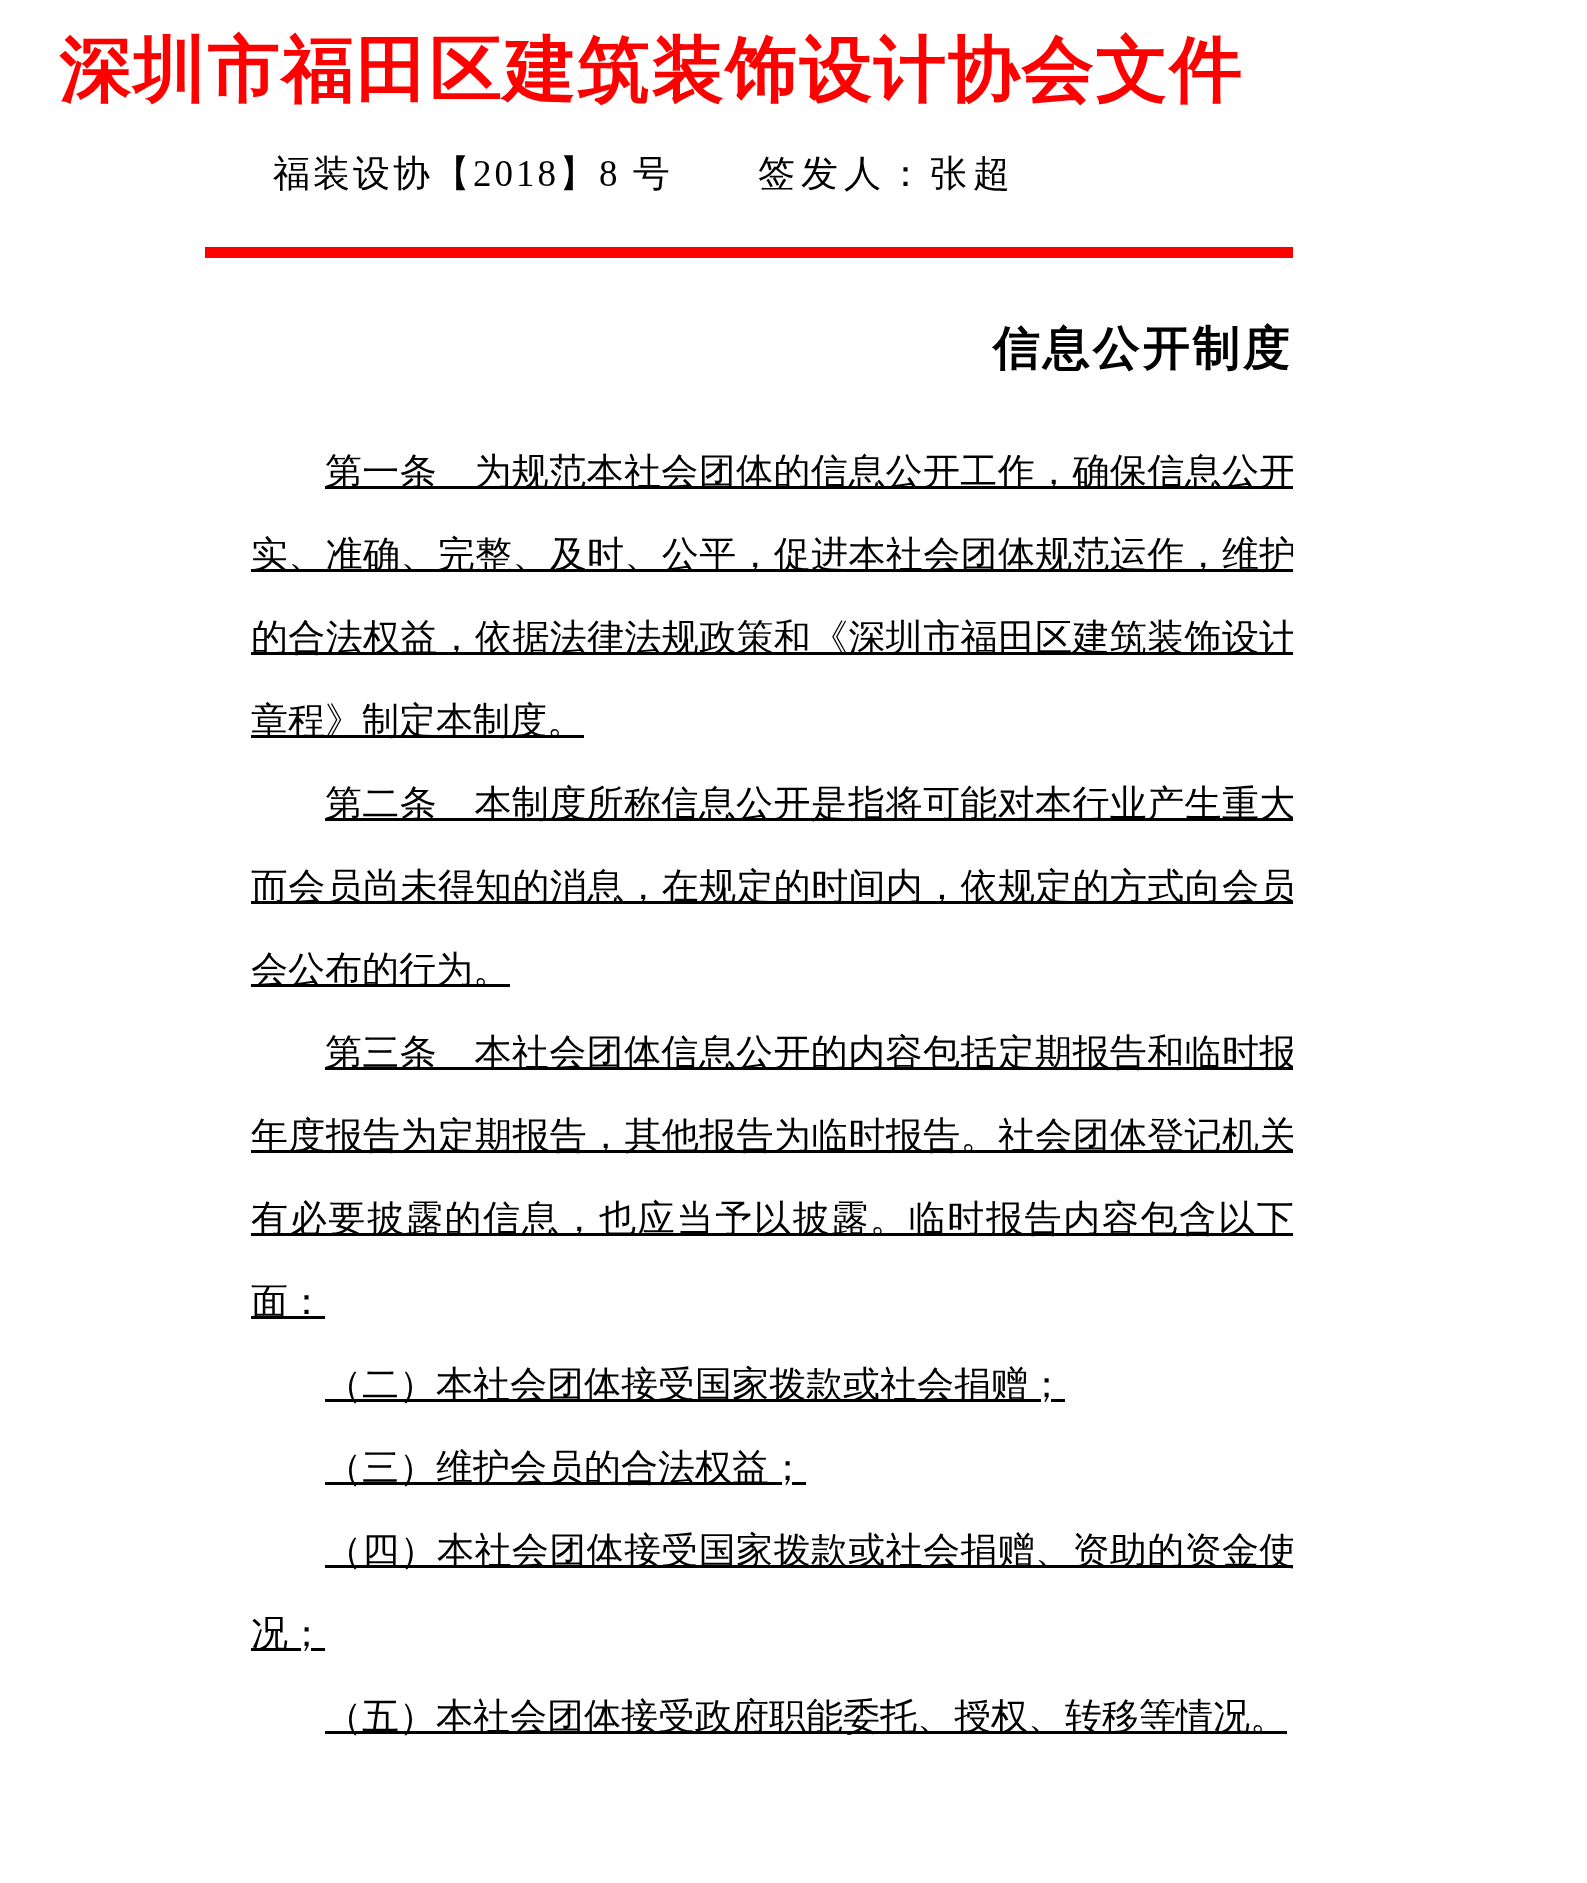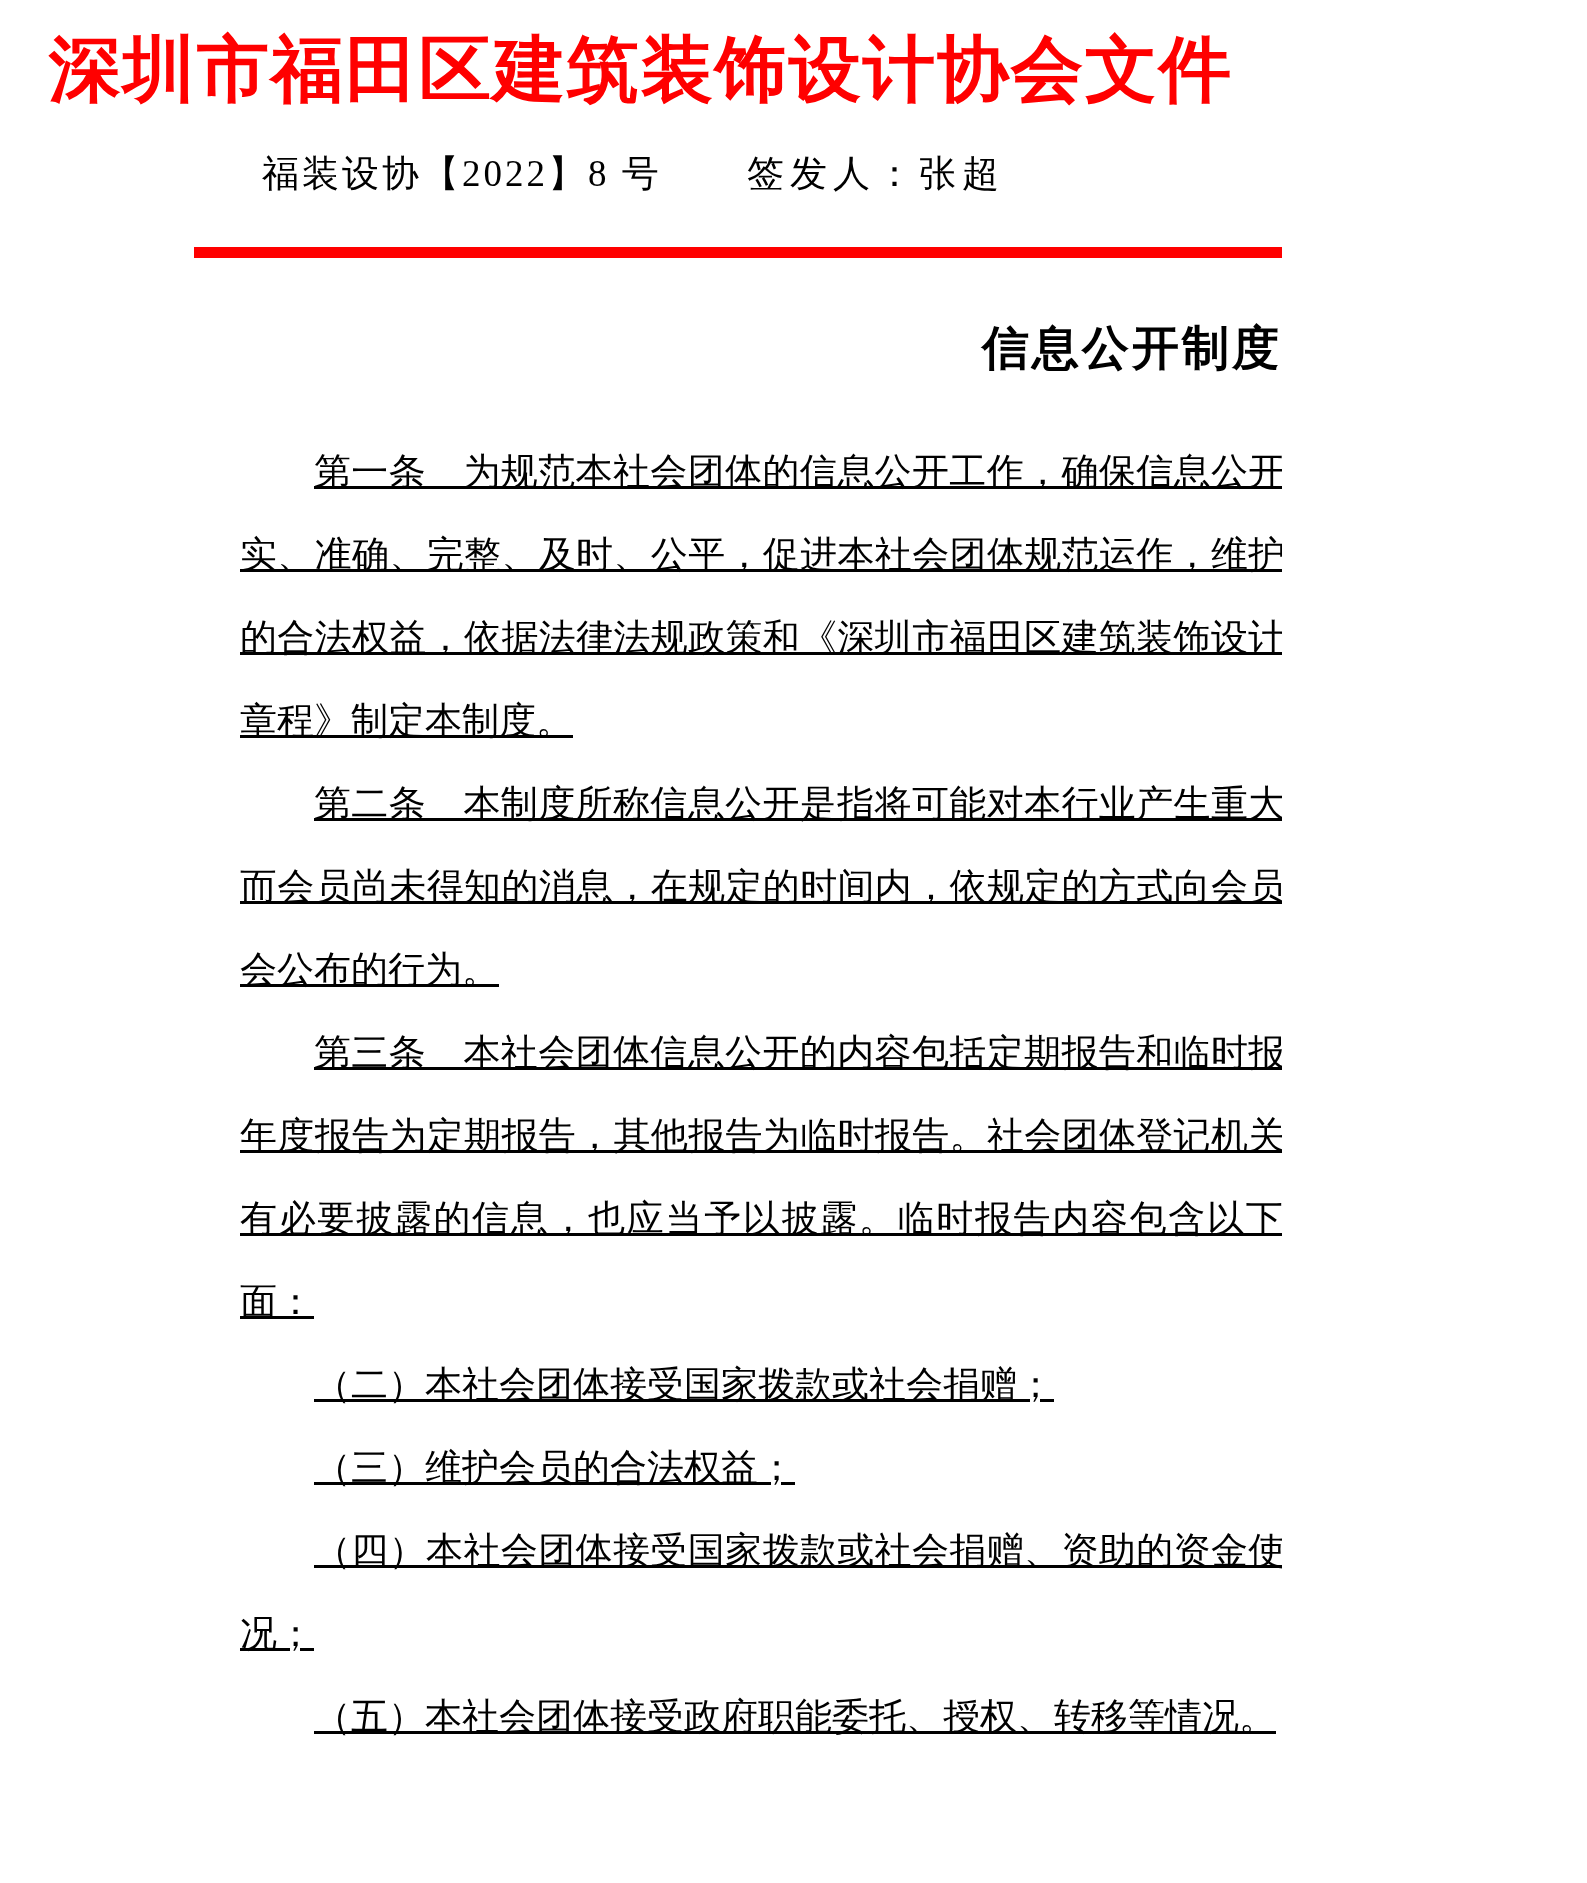--- a/index.html
+++ b/index.html
@@ -8,20 +8,21 @@
     background: #ffffff;
   }
   .page {
     position: relative;
     width: 1282px;
     height: 1883px;
     background: #ffffff;
     overflow: hidden;
     font-family: "Liberation Serif", "DejaVu Serif", serif;
     color: #000000;
+    margin-left: 11px;
   }
   .org-title {
     position: absolute;
     top: 25px;
     left: 0;
     width: 100%;
     text-align: center;
     font-size: 72px;
     line-height: 90px;
     font-weight: bold;
@@ -85,21 +86,21 @@
   }
 </style>
 </head>
 <body>
 
 <div class="page">
 
   <div class="org-title">深圳市福田区建筑装饰设计协会文件</div>
 
   <div class="doc-meta">
-    <span class="doc-number">福装设协【2022】8 号</span>
+    <span class="doc-number">福装设协【2018】8 号</span>
     <span class="issuer">签发人：张超</span>
   </div>
 
   <div class="red-rule"></div>
 
   <div class="doc-title">信息公开制度</div>
 
   <div class="body-text">
     <p>第一条　为规范本社会团体的信息公开工作，确保信息公开的真实、准确、完整、及时、公平，促进本社会团体规范运作，维护会员的合法权益，依据法律法规政策和《深圳市福田区建筑装饰设计协会章程》制定本制度。</p>
     <p>第二条　本制度所称信息公开是指将可能对本行业产生重大影响而会员尚未得知的消息，在规定的时间内，依规定的方式向会员或社会公布的行为。</p>

